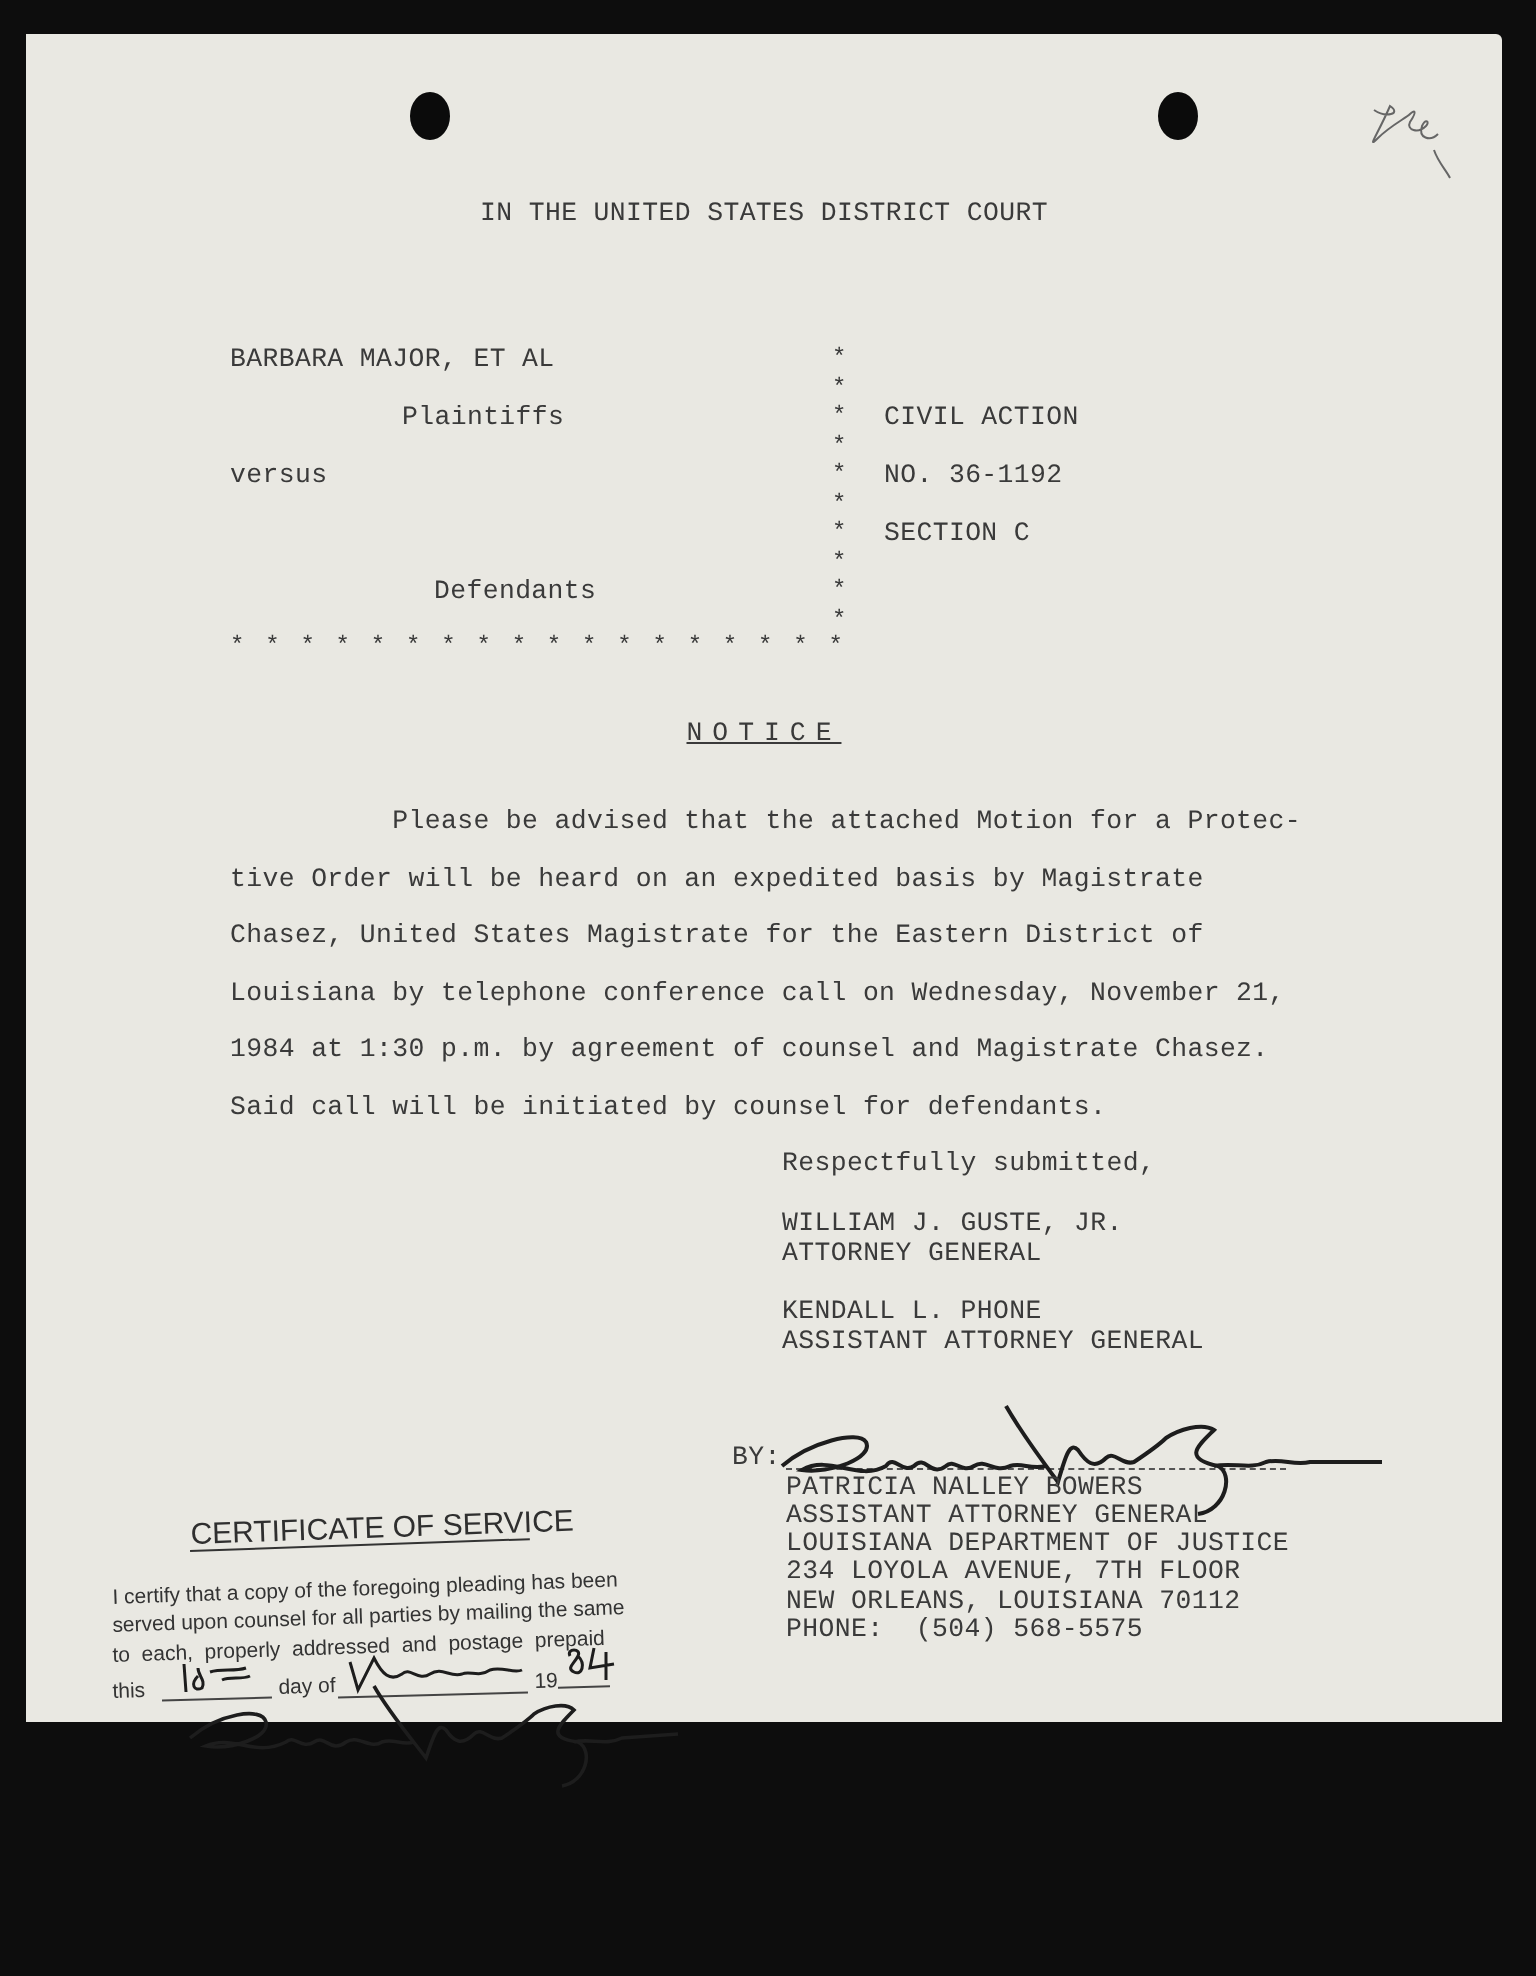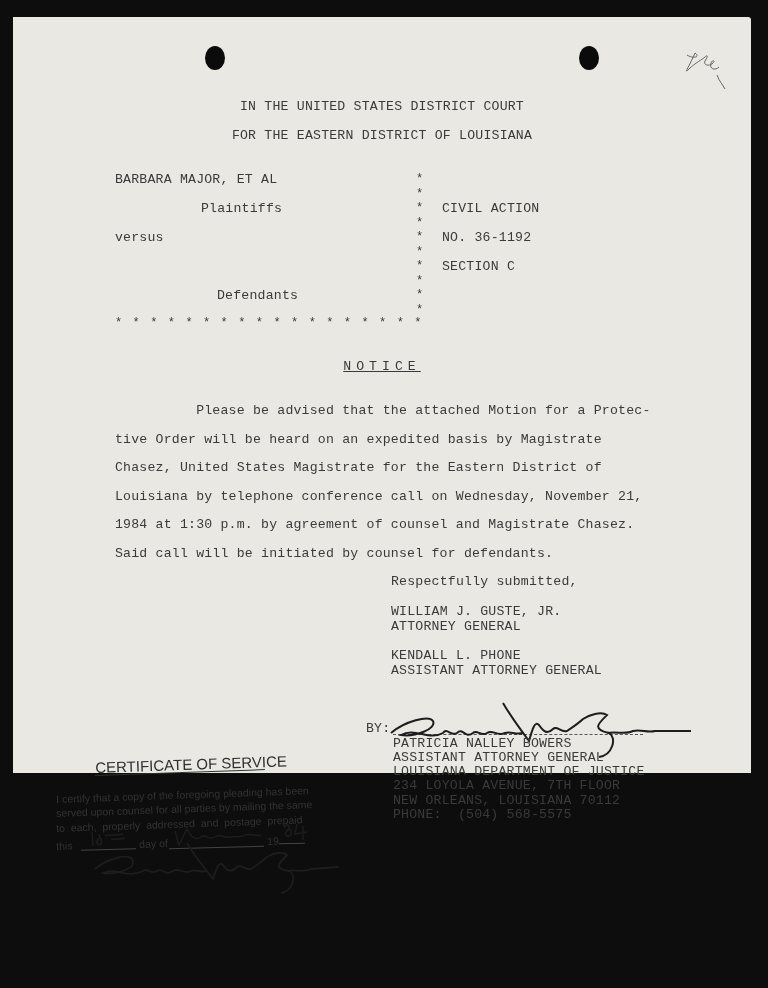--- a/index.html
+++ b/index.html
@@ -6,21 +6,21 @@
   body {
     width: 768px; height: 988px;
     background: #0d0d0d;
     position: relative;
     overflow: hidden;
     font-family: "Liberation Mono", "DejaVu Sans Mono", monospace;
   }
   .page {
     position: absolute;
     left: 13px; top: 17px;
-    width: 738px; height: 756px;
+    width: 738px; height: 844px;
     background: #e9e8e2;
     border-top-right-radius: 3px;
   }
   .hole {
     position: absolute;
     width: 20px; height: 24px;
     border-radius: 50%;
     background: #0b0b0b;
   }
   .t {
@@ -61,21 +61,20 @@
 <div class="page">
 
   <div class="hole" style="left:192px; top:29px;"></div>
   <div class="hole" style="left:566px; top:29px;"></div>
 
   <svg style="left:666px; top:28px;" width="50" height="50" viewBox="0 0 50 50">
     <path d="M8 10 C 14 14, 22 12, 16 8 C 10 22, 4 30, 10 24 C 16 18, 24 14, 26 12 C 28 10, 30 10, 26 16 C 24 20, 30 22, 34 18 C 36 16, 34 14, 32 18 C 30 24, 36 26, 40 22 M38 30 C 40 36, 44 40, 46 44" fill="none" stroke="#666" stroke-width="1"></path>
   </svg>
 
   <div class="t center" style="top:82px;">IN THE UNITED STATES DISTRICT COURT</div>
-  <div class="t center" style="top:111px;">FOR THE EASTERN DISTRICT OF LOUISIANA</div>
 
   <div class="t" style="left:102px; top:155px;">BARBARA MAJOR, ET AL</div>
   <div class="t" style="left:188px; top:184px;">Plaintiffs</div>
   <div class="t" style="left:102px; top:213px;">versus</div>
   <div class="t" style="left:188px; top:271px;margin-left:16px;">Defendants</div>
   <div class="t" style="left:102px; top:299px; font-size:12px; letter-spacing:1.6px;">* * * * * * * * * * * * * * * * * *</div>
 
   <div>
     <div class="star" style="left:403px; top:155px;">*</div>
     <div class="star" style="left:403px; top:170px;">*</div>

